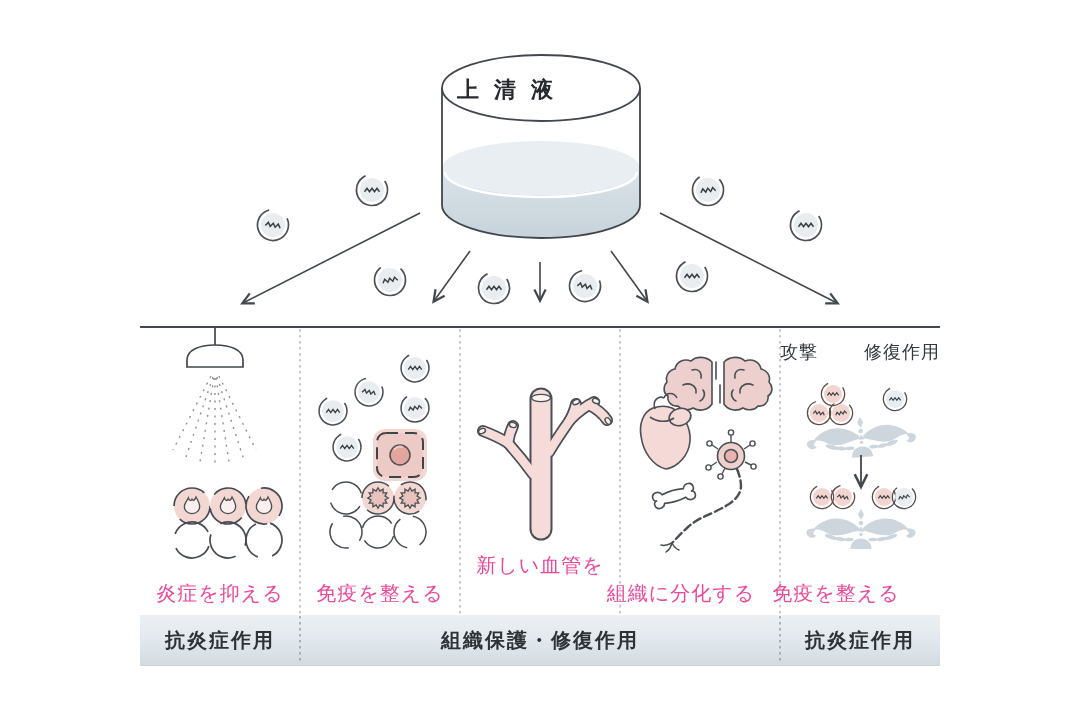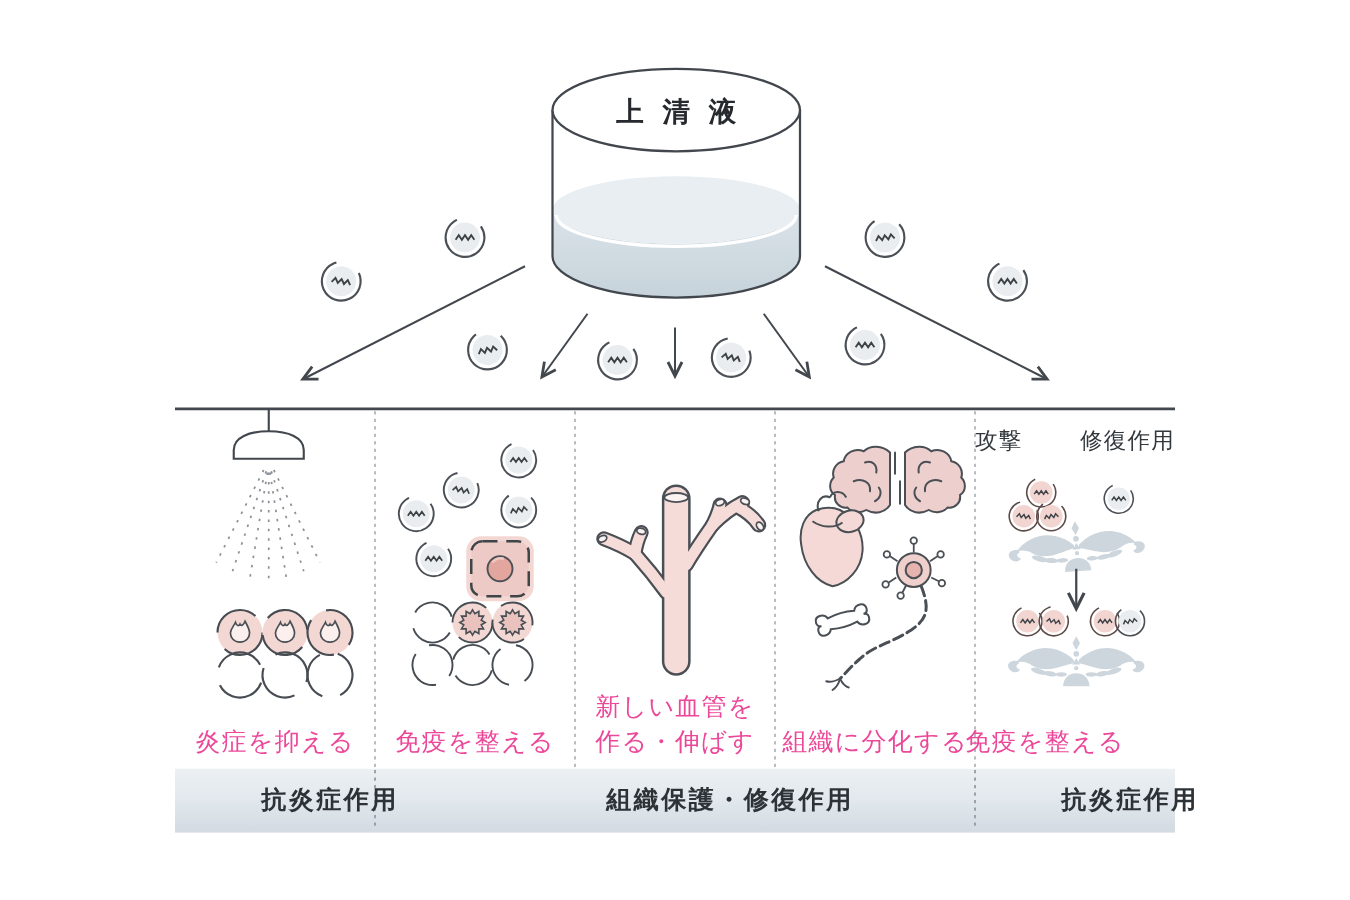--- a/index.html
+++ b/index.html
@@ -3,24 +3,24 @@
 <meta charset="utf-8">
 <style>
   html,body{margin:0;padding:0;background:#fff;}
   .canvas{position:relative;width:1080px;height:720px;background:#fff;overflow:hidden;
           font-family:"Liberation Serif","DejaVu Serif",serif;color:#32373c;}
   svg{position:absolute;left:0;top:0;}
   .band{position:absolute;left:140px;top:615px;width:800px;height:50px;
         background:linear-gradient(180deg,#ecf0f3 0%,#e3e9ee 45%,#d3dbe2 100%);
         border-bottom:1px solid #cbd4db;}
   .band-label{position:absolute;top:615px;height:50px;line-height:50px;text-align:center;
-        font-weight:bold;font-size:20px;letter-spacing:2px;color:#2d3237;padding-left:44px;}
+        font-weight:bold;font-size:20px;letter-spacing:2px;color:#2d3237;}
   .caption{position:absolute;width:160px;text-align:center;font-size:20px;
         letter-spacing:1px;color:#ec4899;}
-  .title{position:absolute;left:442px;top:75px;width:198px;text-align:center;
+  .title{position:absolute;left:442px;top:75px;width:198px;
         font-size:22px;font-weight:bold;letter-spacing:15px;padding-left:15px;
         box-sizing:border-box;color:#26292d;}
   .ab-labels{position:absolute;left:780px;top:340px;width:160px;display:flex;
         justify-content:space-between;gap:14px;font-size:18px;color:#33383d;letter-spacing:1px;}
 </style>
 </head>
 <body>
 
 <div class="canvas">
 
@@ -263,20 +263,19 @@
   <div class="title">上清液</div>
 
   <div class="ab-labels">
     <span>攻撃</span>
     <span>修復作用</span>
   </div>
 
   <div class="caption" style="left:140px;top:580px">炎症を抑える</div>
   <div class="caption" style="left:300px;top:580px">免疫を整える</div>
   <div class="caption" style="left:460px;top:552px">新しい血管を</div>
-  <div class="caption" style="left:460px;top:580px">作る・伸ばす</div>
-  <div class="caption" style="left:620px;top:580px">組織に分化する</div>
+  <div class="caption" style="left:601px;top:580px">組織に分化する</div>
   <div class="caption" style="left:756px;top:580px">免疫を整える</div>
 
   <div class="band-label" style="left:140px;width:160px">抗炎症作用</div>
   <div class="band-label" style="left:300px;width:480px">組織保護・修復作用</div>
   <div class="band-label" style="left:780px;width:160px">抗炎症作用</div>
 </div>
 
 </body></html>

